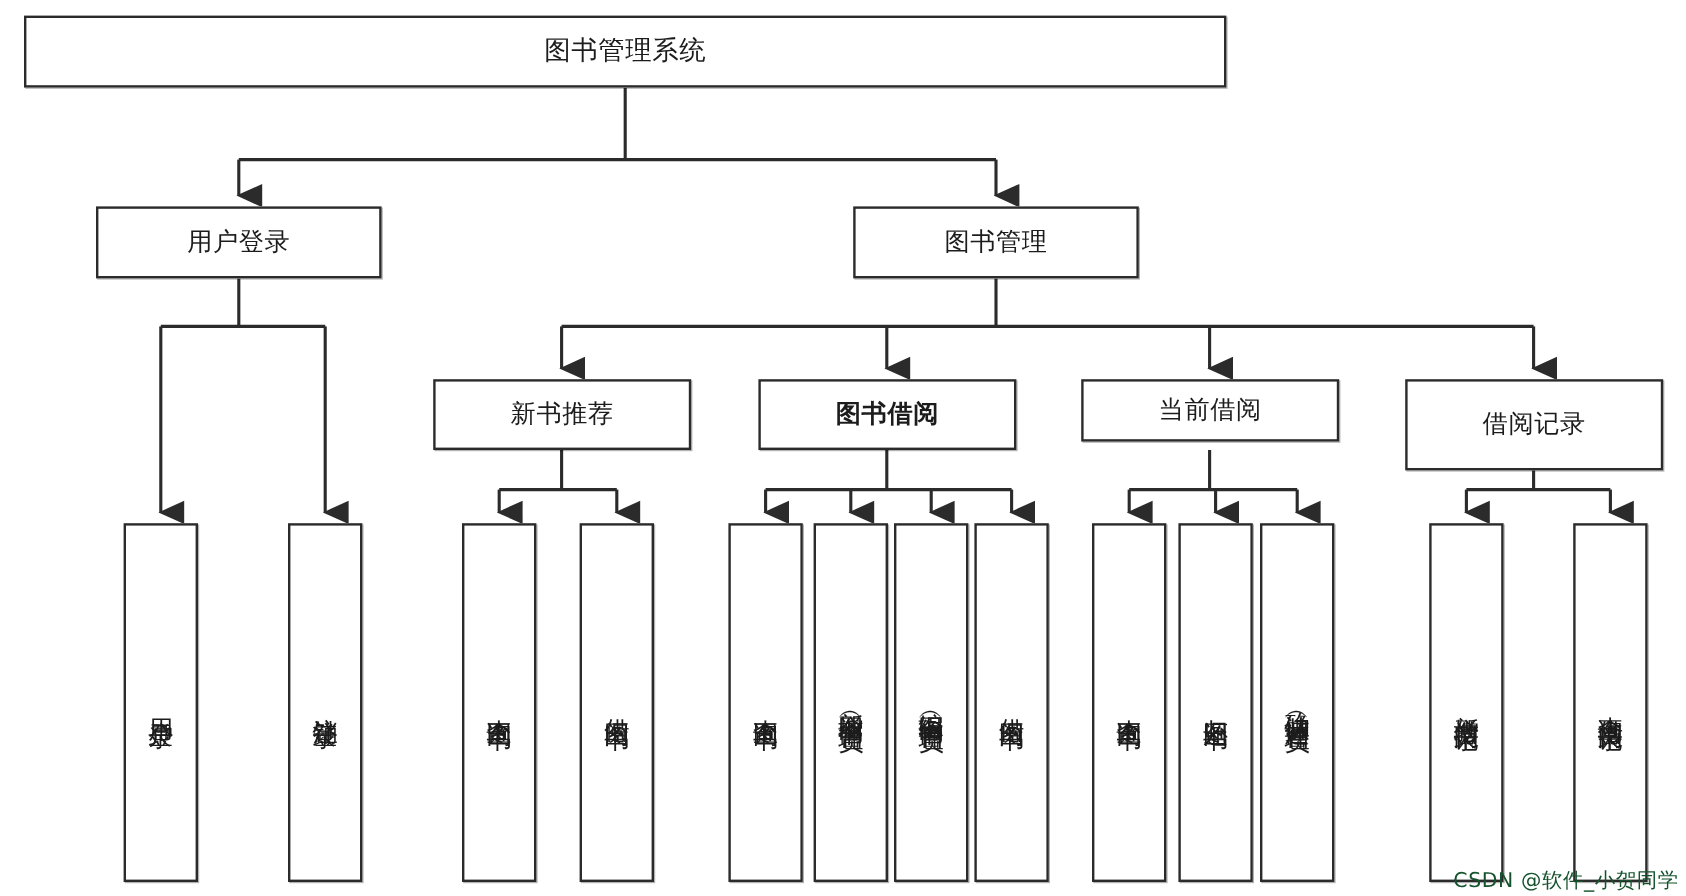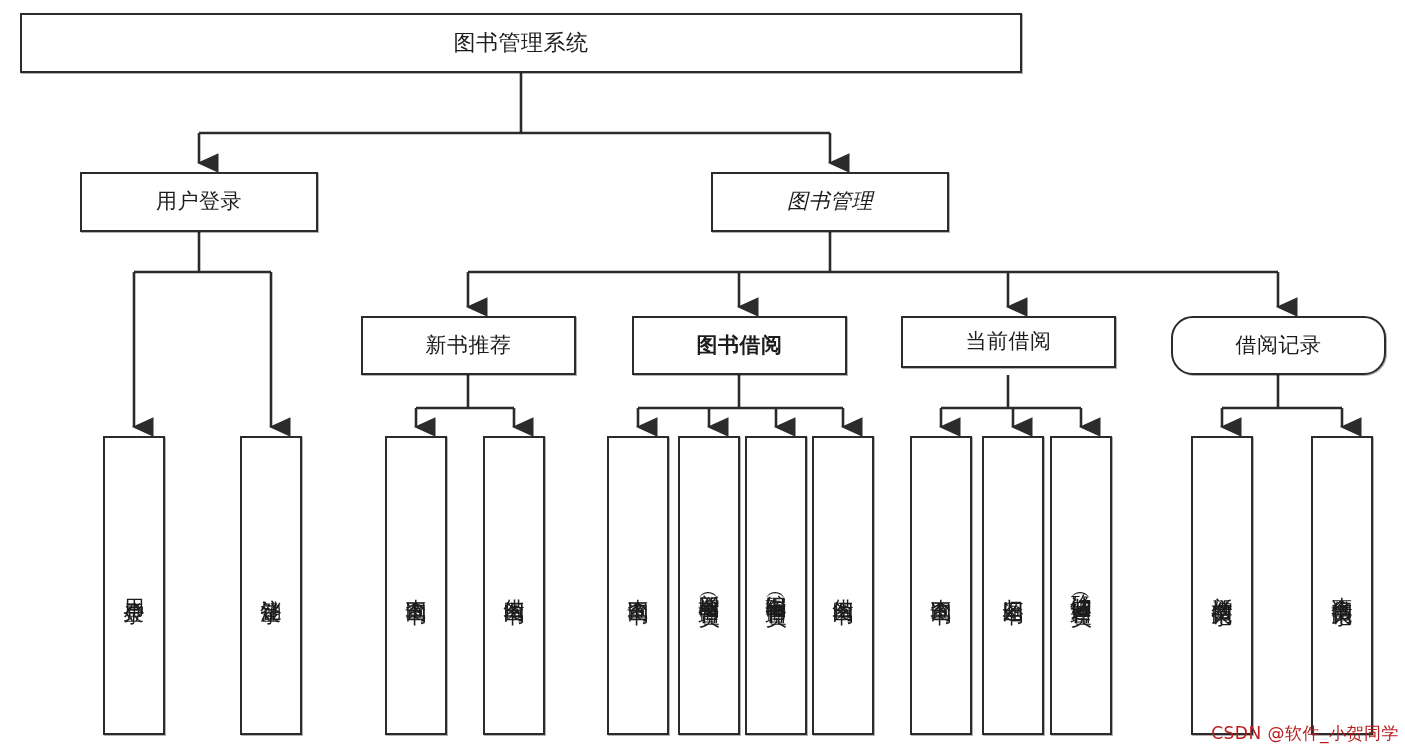--- a/index.html
+++ b/index.html
@@ -32,21 +32,21 @@
     font-size:21px;
     letter-spacing:2px;
     line-height:1.05;
     white-space:nowrap;
   }
   .watermark{
     position:absolute;
     right:6px;
     bottom:2px;
     font-size:17px;
-    color:#b91c1c;
+    color:#14532d;
     letter-spacing:0.5px;
     white-space:nowrap;
     user-select:none;
   }
 </style>
 </head>
 <body>
 
 <div id="stage">
 
@@ -103,34 +103,34 @@
     </g>
   </svg>
 
   <div class="node h-node root" style="left:20px;top:13px;width:1002px;height:60px;">
     <span class="lbl">图书管理系统</span>
   </div>
 
   <div class="node h-node" style="left:80px;top:172px;width:238px;height:60px;">
     <span class="lbl">用户登录</span>
   </div>
-  <div class="node h-node" style="left:711px;top:172px;width:238px;height:60px;font-style:italic;">
+  <div class="node h-node" style="left:711px;top:172px;width:238px;height:60px;">
     <span class="lbl">图书管理</span>
   </div>
 
   <div class="node h-node" style="left:361px;top:316px;width:215px;height:59px;">
     <span class="lbl">新书推荐</span>
   </div>
   <div class="node h-node" style="left:632px;top:316px;width:215px;height:59px;font-weight:bold;">
     <span class="lbl">图书借阅</span>
   </div>
   <div class="node h-node" style="left:901px;top:316px;width:215px;height:52px;">
     <span class="lbl">当前借阅</span>
   </div>
-  <div class="node h-node" style="left:1171px;top:316px;width:215px;height:59px;border-radius:22px;">
+  <div class="node h-node" style="left:1171px;top:316px;width:215px;height:76px;">
     <span class="lbl">借阅记录</span>
   </div>
 
   <div class="node v-node" style="left:103px;top:436px;width:62px;height:299px;">
     <span class="lbl">用户登录</span>
   </div>
   <div class="node v-node" style="left:240px;top:436px;width:62px;height:299px;">
     <span class="lbl">注销登录</span>
   </div>
 

